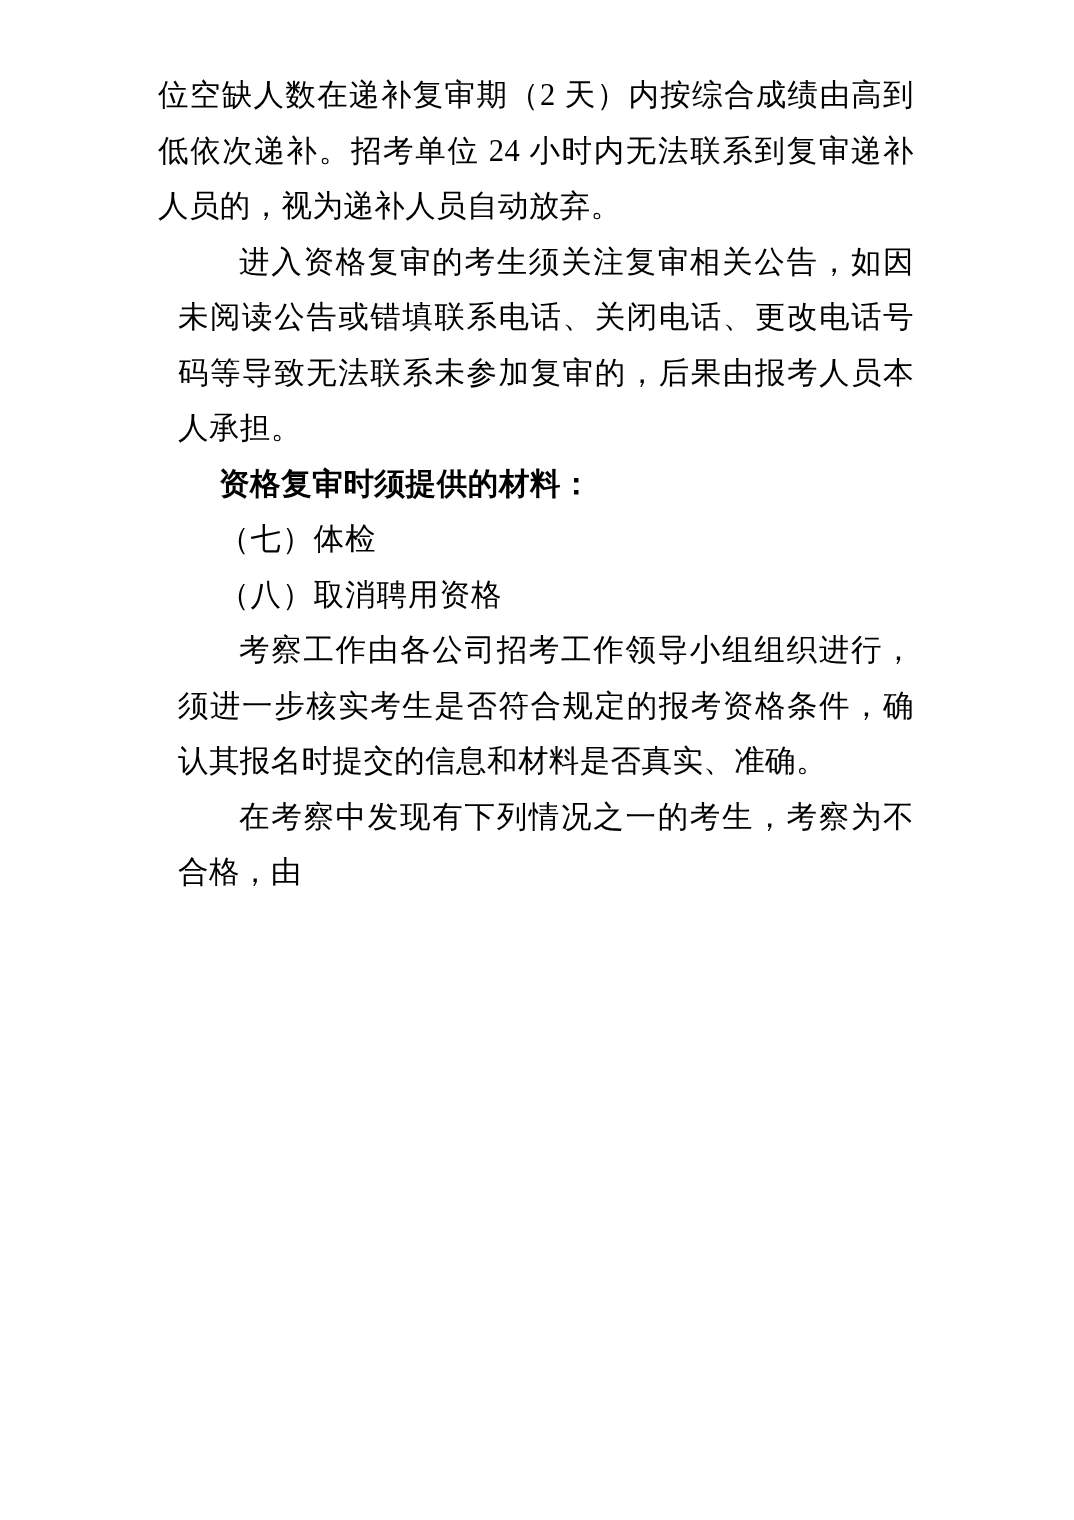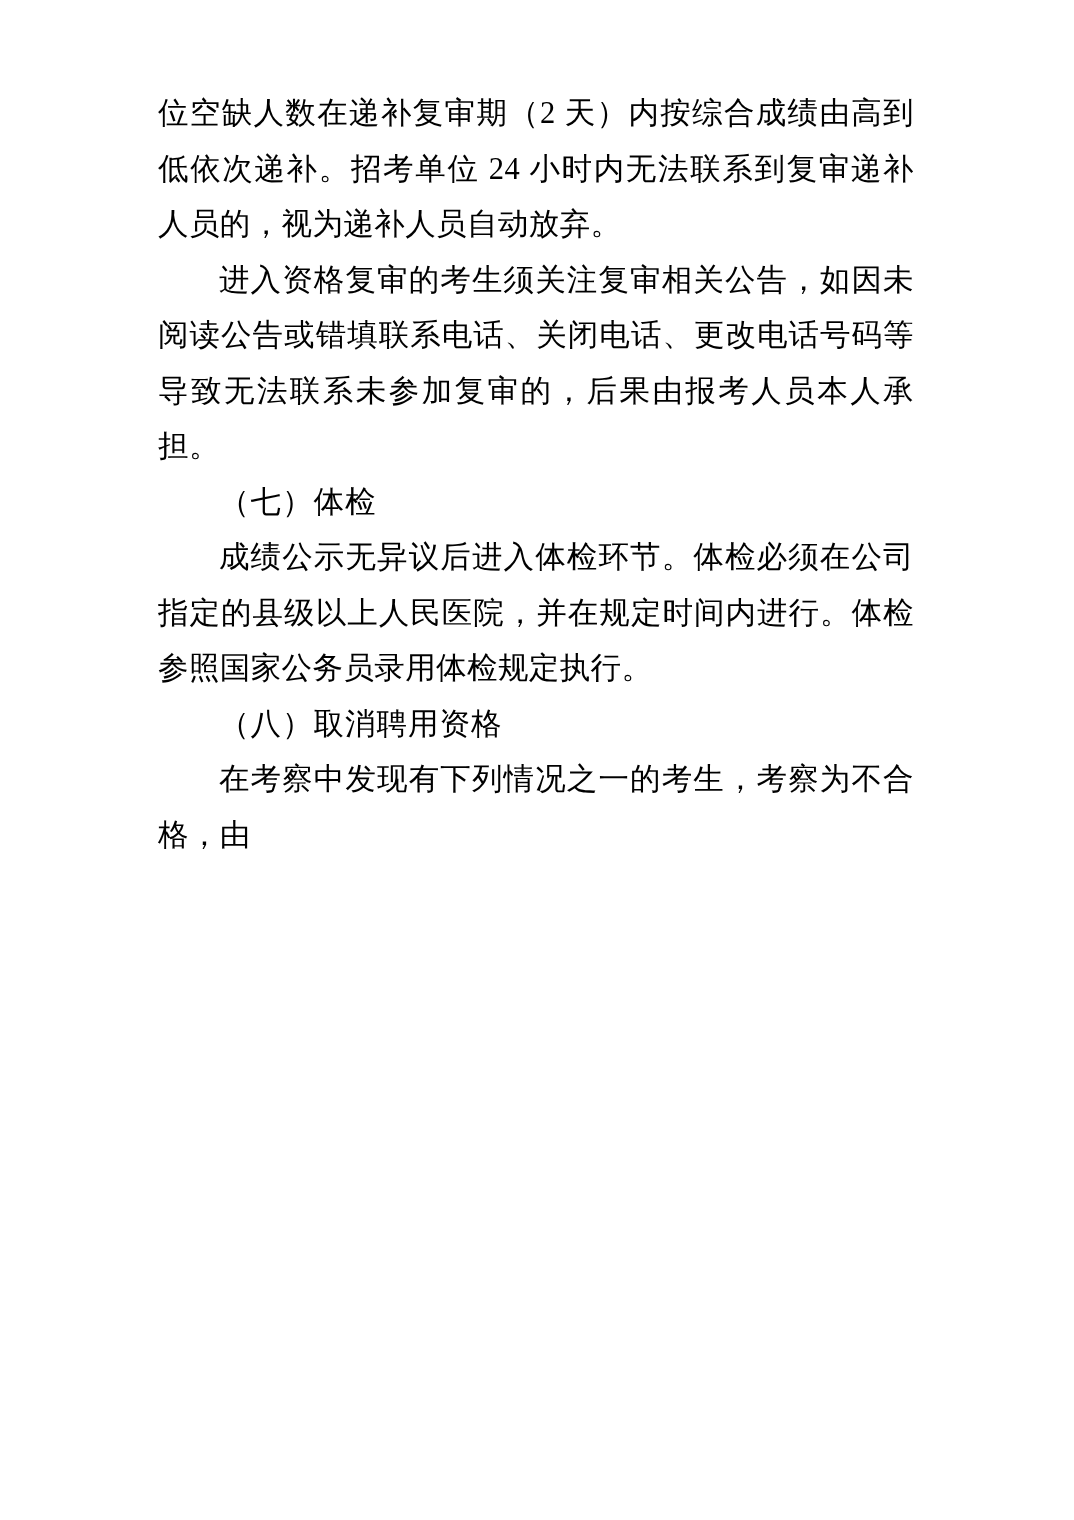--- a/index.html
+++ b/index.html
@@ -12,36 +12,37 @@
     height: 1520px;
     font-family: "Liberation Serif", "DejaVu Serif", serif;
     color: #000000;
     overflow: hidden;
   }
   .page {
     position: relative;
     width: 1074px;
     height: 1256px;
     box-sizing: border-box;
-    padding: 86px 160px 40px 158px;
+    padding: 68px 160px 40px 158px;
     background: #ffffff;
   }
   .doc-body {
     font-size: 30.5px;
     line-height: 1.82;
     letter-spacing: 0.4px;
     text-align: justify;
     text-justify: inter-ideograph;
   }
   p {
     margin: 0;
     padding: 0;
   }
   .para {
     text-indent: 2em;
+    margin-left: 20px;
   }
   .flush {
     text-indent: 0;
   }
   .heading {
     text-indent: 2em;
     font-weight: normal;
     letter-spacing: 1px;
   }
   .heading-sub {
@@ -53,27 +54,28 @@
 </head>
 <body>
 
 <div class="page">
   <div class="doc-body">
 
     <p class="flush">位空缺人数在递补复审期（2 天）内按综合成绩由高到低依次递补。招考单位 24 小时内无法联系到复审递补人员的，视为递补人员自动放弃。</p>
 
     <p class="para">进入资格复审的考生须关注复审相关公告，如因未阅读公告或错填联系电话、关闭电话、更改电话号码等导致无法联系未参加复审的，后果由报考人员本人承担。</p>
 
+    <p class="heading-sub">资格复审时须提供的材料：</p>
 
 
 
     <p class="heading">（七）体检</p>
 
-    <p class="para">成绩公示无异议后进入体检环节。体检必须在公司指定的县级以上人民医院，并在规定时间内进行。体检参照国家公务员录用体检规定执行。</p>
 
 
     <p class="heading">（八）取消聘用资格</p>
 
+    <p class="para">考察工作由各公司招考工作领导小组组织进行，须进一步核实考生是否符合规定的报考资格条件，确认其报名时提交的信息和材料是否真实、准确。</p>
 
     <p class="para">在考察中发现有下列情况之一的考生，考察为不合格，由</p>
 
   </div>
 </div>
 
 </body></html>

